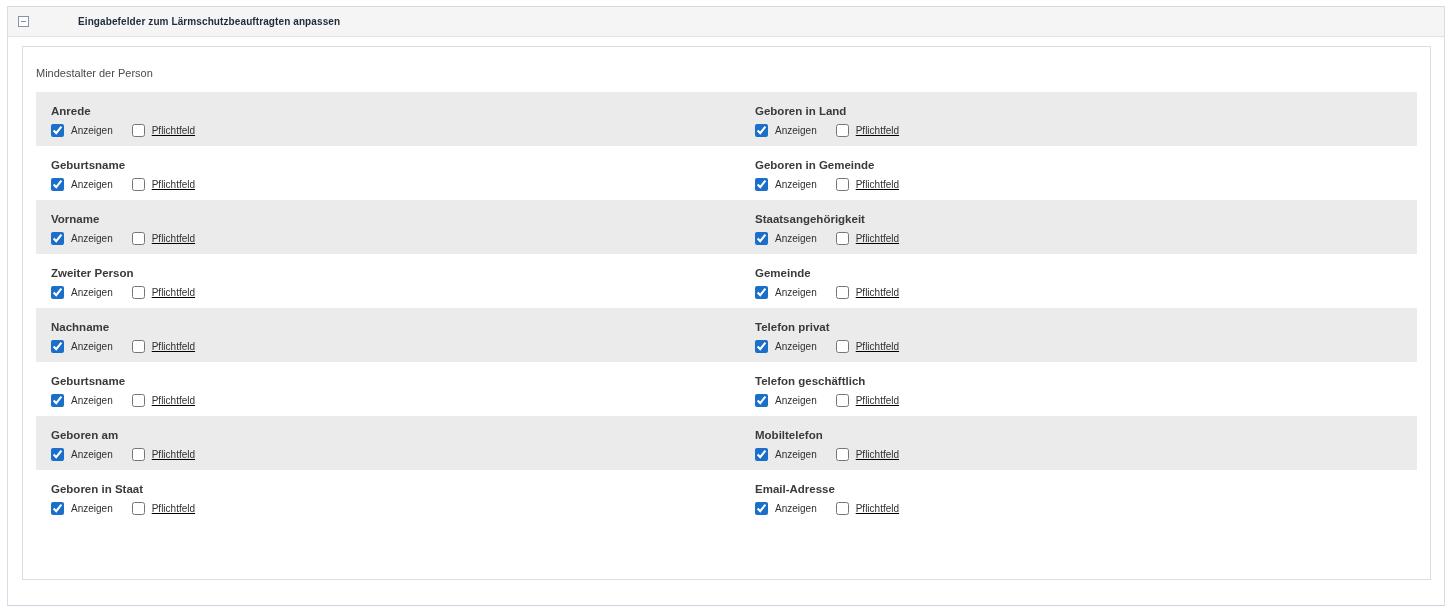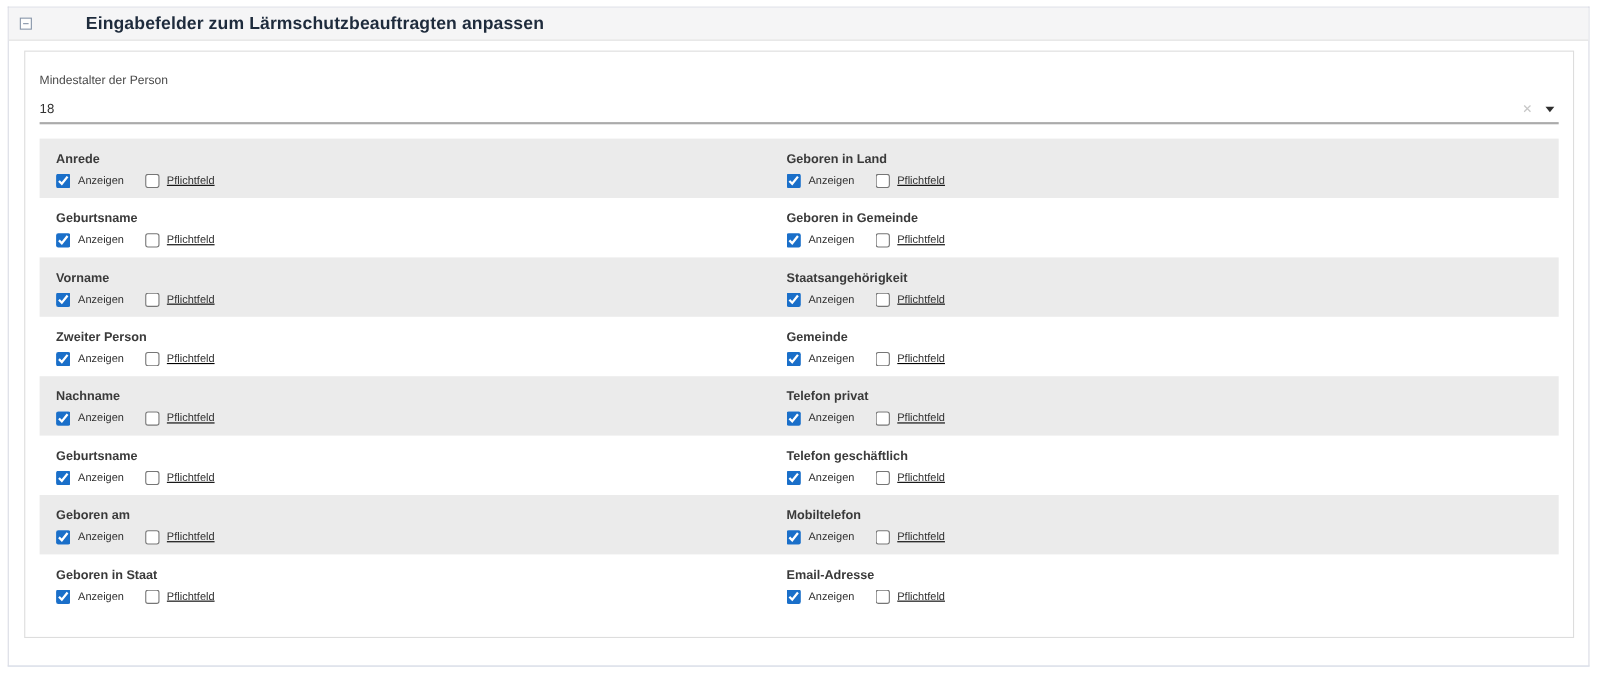--- a/index.html
+++ b/index.html
@@ -34,21 +34,21 @@
     justify-content: center;
     background: #fdfdfd;
     flex: 0 0 auto;
   }
   .collapse-box .minus {
     width: 5px; height: 1px;
     background: #8694a8;
   }
   .acc-title {
     margin-left: 9px;
-    font-size: 16px;
+    font-size: 10px;
     font-weight: bold;
     color: #1e2b3c;
     letter-spacing: 0.1px;
     padding-left: 40px;
   }
   
   .panel {
     margin: 9px 13px 0 14px;
     height: 534px;
     border: 1px solid #dddddd;
@@ -85,20 +85,21 @@
     border-top: 5px solid #2e2e2e;
     margin-right: 4px;
     cursor: pointer;
   }
   
   .rows { }
   .row {
     display: grid;
     grid-template-columns: 664px 1fr;
     height: 54px;
+    gap: 40px;
   }
   .row:nth-child(odd) { background: #ebebeb; }
   .cell { padding: 13px 0 0 15px; }
   .field-label {
     font-size: 11.5px;
     font-weight: bold;
     color: #3a3a3a;
     margin-bottom: 7px;
   }
   .cb-line {
@@ -133,25 +134,20 @@
     <span class="collapse-box">
         <span class="minus"></span>
       </span>
     <span class="acc-title">Eingabefelder zum Lärmschutzbeauftragten anpassen</span>
   </div>
 
   <div class="panel">
 
     <div class="minage">
       <div class="minage-label">Mindestalter der Person</div>
-      <div class="minage-value-row">
-        <span class="minage-value">18</span>
-        <span class="clear-x">✕</span>
-        <span class="caret"></span>
-      </div>
     </div>
 
     <div class="rows">
 
       <div class="row">
         <div class="cell">
           <div class="field-label">Anrede</div>
           <div class="cb-line">
             <label class="cb-group">
               <input type="checkbox" checked="" style="">

